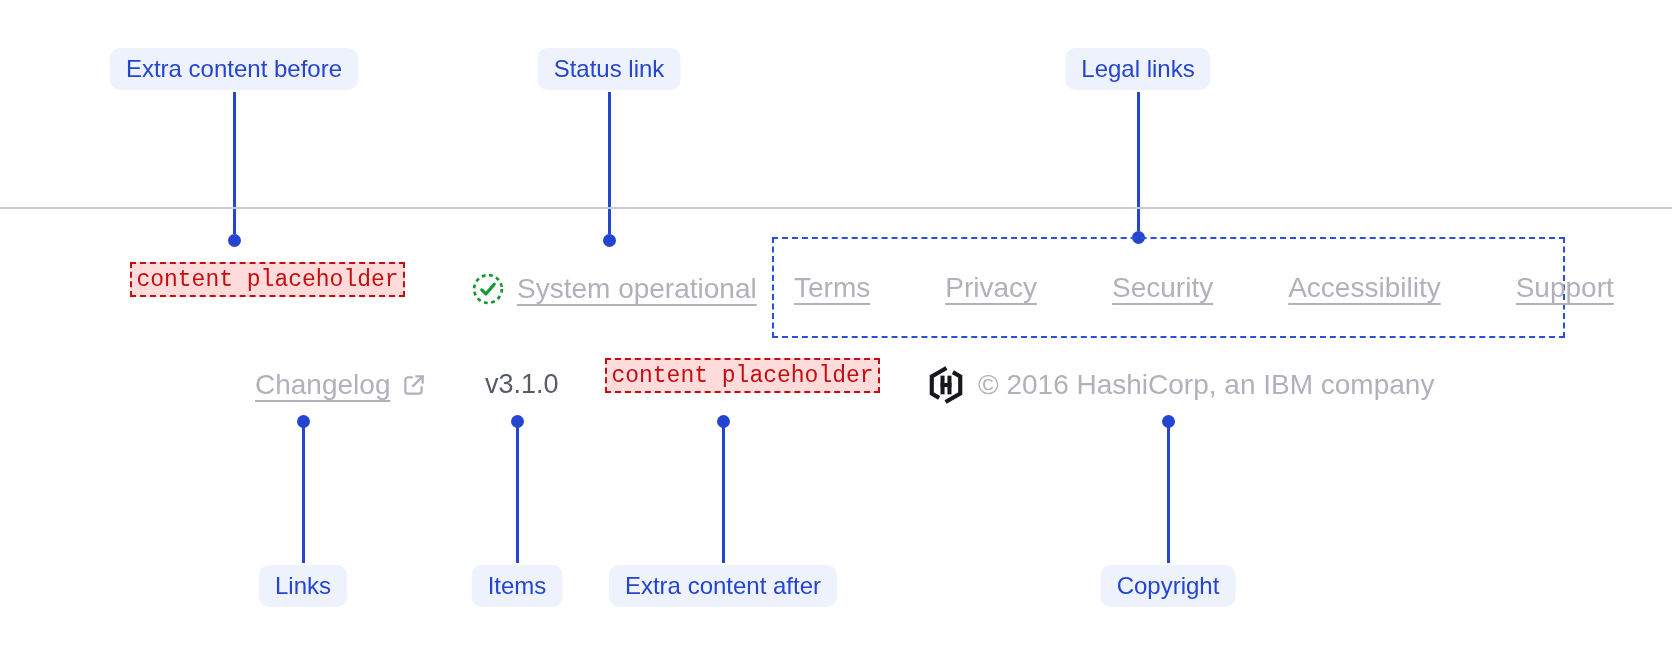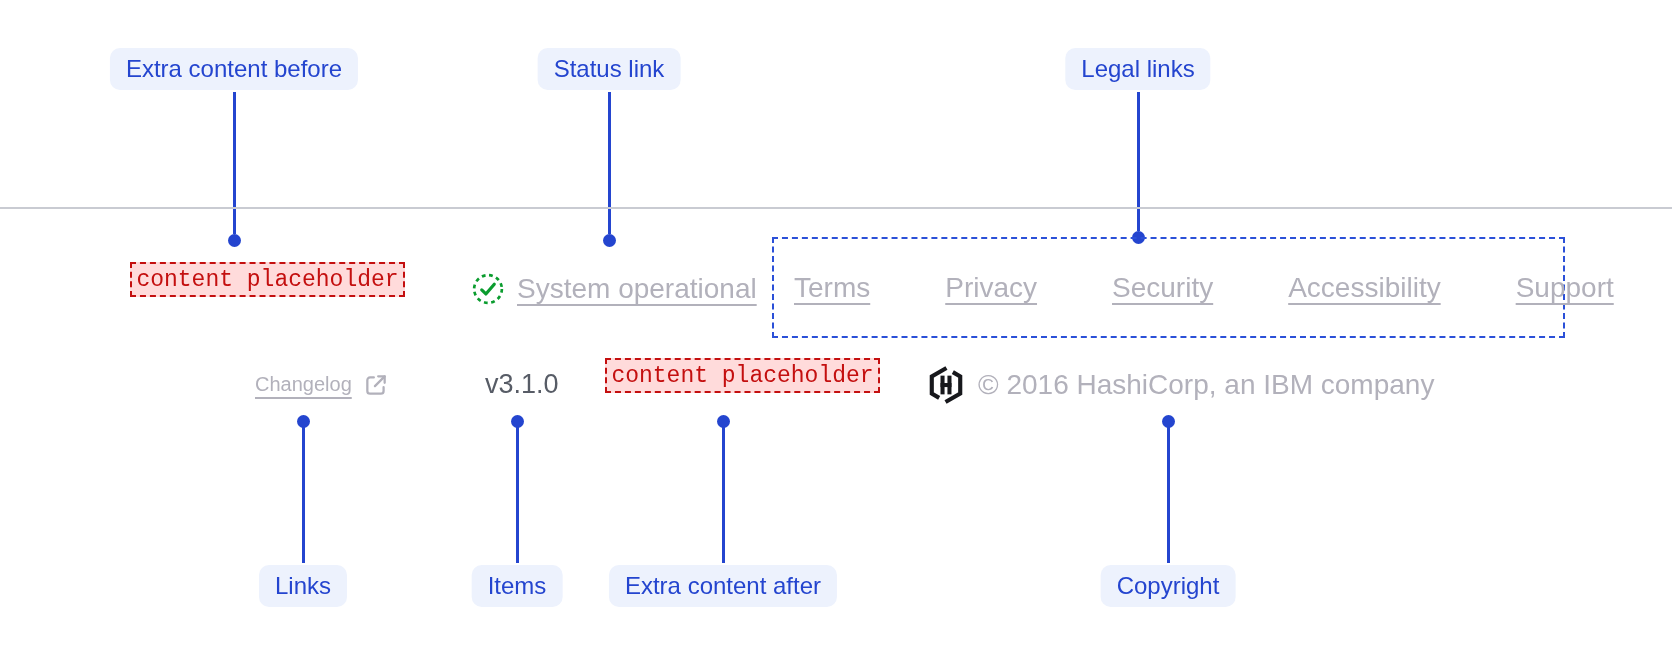--- a/index.html
+++ b/index.html
@@ -73,21 +73,21 @@
 
   <div class="legal-box" style="left:772px;top:237px;width:793px;height:101px">
     <a class="flink">Terms</a>
     <a class="flink">Privacy</a>
     <a class="flink">Security</a>
     <a class="flink">Accessibility</a>
     <a class="flink">Support</a>
   </div>
 
   <div class="row2-item" style="left:255px;top:358px">
-    <span class="flink" style="font-size:20px">Changelog</span>
+    <span class="flink" style="font-size:28px">Changelog</span>
     <svg class="ext-icon" width="26" height="26" viewBox="0 0 24 24" fill="none" stroke="currentColor" stroke-width="2.1" stroke-linecap="round" stroke-linejoin="round">
       <path d="M10 5H6.5A2.5 2.5 0 0 0 4 7.5v10A2.5 2.5 0 0 0 6.5 20h10a2.5 2.5 0 0 0 2.5-2.5V14"></path>
       <path d="M14 4h6v6"></path>
       <path d="M20 4l-9 9"></path>
     </svg>
   </div>
 
   <div class="row2-item" style="left:485px;top:358px">
     <span class="version">v3.1.0</span>
   </div>

